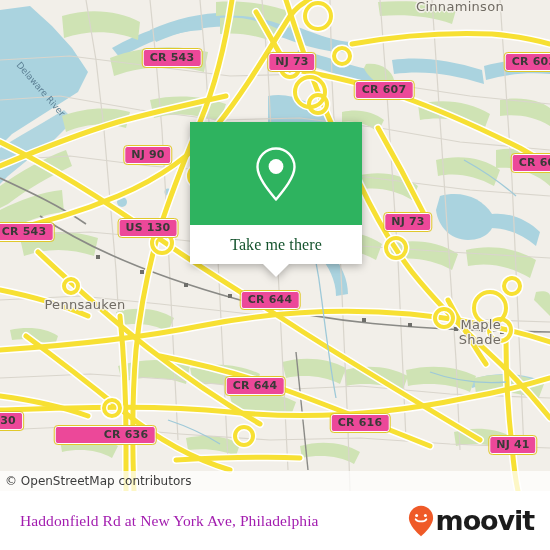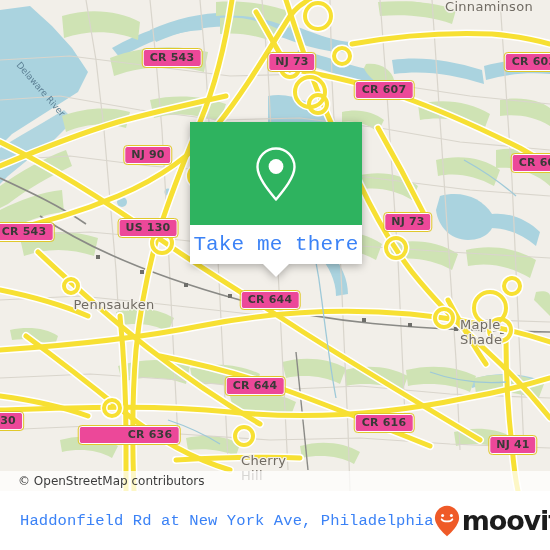--- a/index.html
+++ b/index.html
@@ -42,24 +42,23 @@
     font-family: "DejaVu Sans", sans-serif;
     font-size: 13px;
     letter-spacing: 0.3px;
     white-space: nowrap;
     text-shadow:
        1.5px 0 0 rgba(242,239,233,.95), -1.5px 0 0 rgba(242,239,233,.95),
        0 1.5px 0 rgba(242,239,233,.95), 0 -1.5px 0 rgba(242,239,233,.95),
        1px 1px 0 rgba(242,239,233,.95), -1px -1px 0 rgba(242,239,233,.95),
        1px -1px 0 rgba(242,239,233,.95), -1px 1px 0 rgba(242,239,233,.95);
     transform: translate(-50%, -50%);
-    text-align: left;
+    text-align: right;
     line-height: 14px;
     pointer-events: none;
-    margin-left: 29px;
   }
   .place-label.two-line { line-height: 15px; white-space: normal; width: 70px; }
 
   
   .river-label {
     position: absolute;
     color: #5b7f93;
     font-family: "DejaVu Sans", sans-serif;
     font-size: 9px;
     white-space: nowrap;
@@ -109,23 +108,23 @@
   }
   #popup-foot {
     background: #ffffff;
     height: 39px;
     display: flex;
     align-items: center;
     justify-content: center;
     position: relative;
   }
   #popup-foot-label {
-    color: #3b82f6;
-    font-family: Liberation Mono, monospace;
-    font-size: 21px;
+    color: #14532d;
+    font-family: Liberation Serif, serif;
+    font-size: 16px;
     letter-spacing: .1px;
     white-space: nowrap;
   }
   #popup-tail {
     position: absolute;
     left: 50%;
     bottom: -13px;
     transform: translateX(-50%);
     width: 0; height: 0;
     border-left: 13px solid transparent;
@@ -136,42 +135,42 @@
   
   #attribution {
     position: absolute;
     left: 0;
     bottom: 0;
     width: 100%;
     background: rgba(255,255,255,.72);
     color: #3c3c3c;
     font-family: "DejaVu Sans", sans-serif;
     font-size: 12px;
-    padding: 3px 0 3px 18px;
+    padding: 3px 0 3px 5px;
     box-sizing: border-box;
     white-space: nowrap;
   }
 
   
   #bottombar {
     position: absolute;
     left: 0;
     top: 491px;
     width: 550px;
     height: 59px;
     background: #ffffff;
     display: flex;
     align-items: center;
     justify-content: space-between;
     box-sizing: border-box;
     padding: 0 16px 0 20px;
   }
   #bottom-title {
-    color: #3b82f6;
-    font-family: Liberation Mono, monospace;
+    color: #a21caf;
+    font-family: Liberation Serif, serif;
     font-size: 15.5px;
     letter-spacing: .1px;
     white-space: nowrap;
   }
   #brand {
     display: flex;
     align-items: center;
     gap: 2px;
   }
   #brand-mark { width: 26px; height: 32px; display: block; }
@@ -403,36 +402,35 @@
           <path d="M464,160 C482,170 500,182 516,196"></path>
         </g>
       </g>
     </svg>
 
     <div class="river-label" style="left:22px; top:60px; transform: rotate(49deg);">Delaware River</div>
 
     <div class="place-label" style="left:460px; top:7px;">Cinnaminson</div>
     <div class="place-label" style="left:85px; top:305px;">Pennsauken</div>
     <div class="place-label two-line" style="left:466px; top:332px;">Maple Shade</div>
-    <div class="place-label two-line" style="left:247px; top:468px;">Cherry Hill</div>
 
     <div class="shield" style="left:172px; top:58px;">CR 543</div>
     <div class="shield" style="left:292px; top:62px;">NJ 73</div>
     <div class="shield" style="left:376px; top:90px;margin-left:8px;">CR 607</div>
     <div class="shield" style="left:534px; top:62px;">CR 603</div>
     <div class="shield" style="left:148px; top:155px;">NJ 90</div>
     <div class="shield" style="left:537px; top:163px;">CR 60</div>
     <div class="shield" style="left:24px; top:232px;">CR 543</div>
     <div class="shield" style="left:148px; top:228px;">US 130</div>
     <div class="shield" style="left:408px; top:222px;">NJ 73</div>
     <div class="shield" style="left:270px; top:300px;">CR 644</div>
     <div class="shield" style="left:255px; top:386px;">CR 644</div>
-    <div class="shield" style="left:129px; top:435px;padding-left:48px;">CR 636</div>
+    <div class="shield" style="left:105px; top:435px;padding-left:48px;">CR 636</div>
     <div class="shield" style="left:8px; top:421px;">30</div>
-    <div class="shield" style="left:360px; top:423px;margin-left:24px;">CR 616</div>
+    <div class="shield" style="left:360px; top:423px;">CR 616</div>
     <div class="shield" style="left:513px; top:445px;">NJ 41</div>
 
     <div id="popup">
       <div id="popup-green">
         <svg id="popup-pin" viewBox="0 0 46 56">
           <path d="M23 2.5 C12.8 2.5 4.5 10.8 4.5 21 C4.5 31.5 16 45 23 53.5 C30 45 41.5 31.5 41.5 21 C41.5 10.8 33.2 2.5 23 2.5 Z" fill="none" stroke="#ffffff" stroke-width="2.4" stroke-linejoin="round"></path>
           <circle cx="23" cy="20.5" r="7.4" fill="#ffffff"></circle>
         </svg>
       </div>
       <div id="popup-foot">

